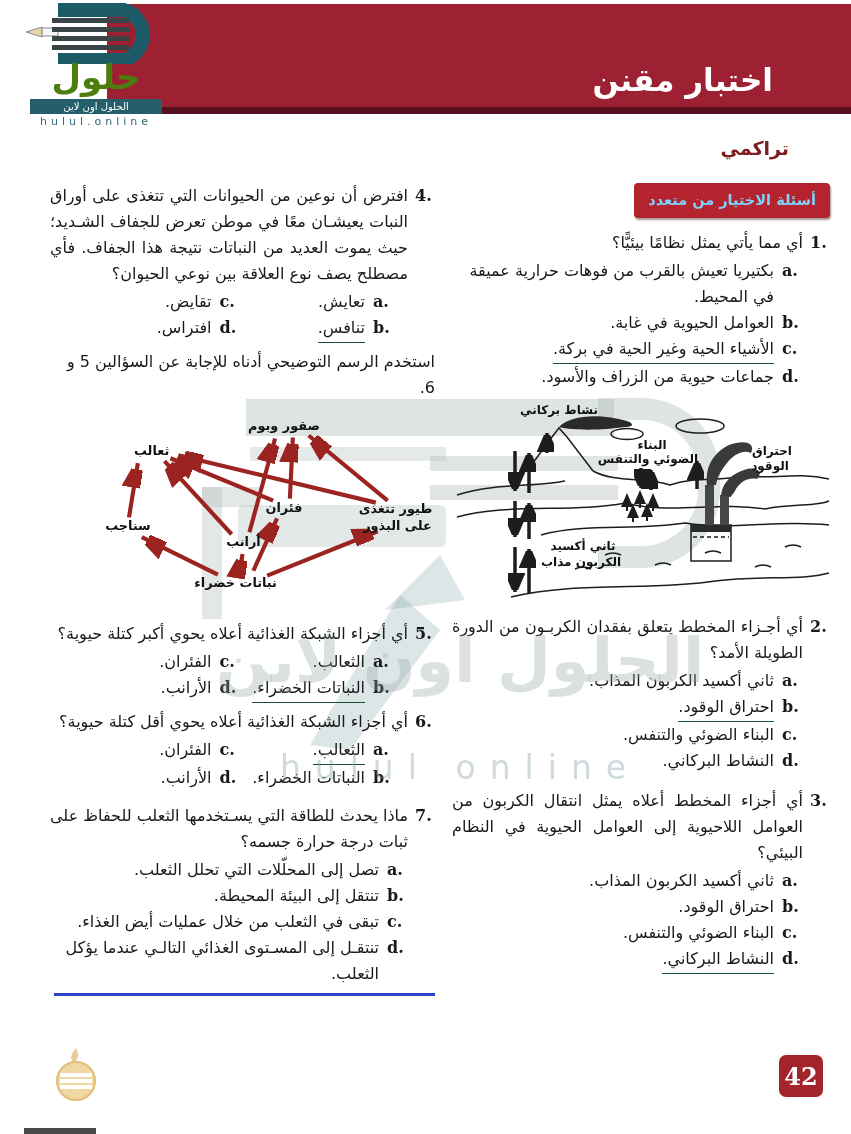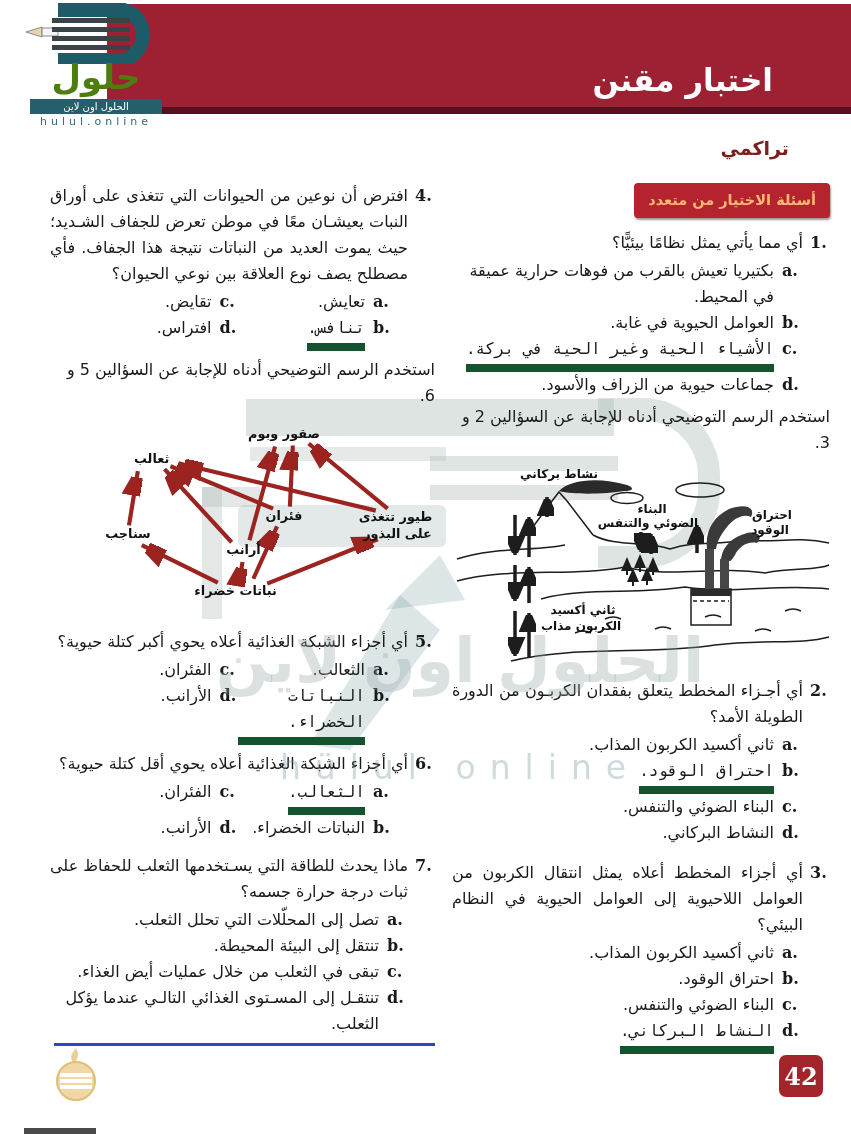--- a/index.html
+++ b/index.html
@@ -19,31 +19,31 @@
     text-align:center;margin-top:-9px;direction:rtl;}
   .logo-band{background:#265f6c;color:#fff;font-size:10px;text-align:center;
     padding:2px 0;direction:rtl;letter-spacing:1px;margin:0 8px;}
   .logo-domain{font-size:11px;letter-spacing:4px;color:#2f6b78;text-align:center;margin-top:1px;}
   .section-label{position:absolute;top:137px;right:62px;font-size:19px;font-weight:bold;
     color:#7f1d1d;z-index:2;direction:rtl;}
   
   .col{position:absolute;top:183px;direction:rtl;font-size:16px;line-height:26px;z-index:2;}
   .col-right{right:21px;width:378px;}
   .col-left{left:50px;width:385px;}
-  .badge{background:#b5242e;color:#fdba74;font-weight:bold;font-size:14.5px;
+  .badge{background:#b5242e;color:#7dd3fc;font-weight:bold;font-size:14.5px;
     padding:4px 14px 5px;border-radius:4px;width:fit-content;
     box-shadow:1px 2px 2px rgba(60,20,20,.45);margin-bottom:12px;}
   .q{display:flex;gap:7px;margin-top:6px;}
   .qnum{font-weight:bold;direction:ltr;min-width:20px;font-family:"DejaVu Serif",serif;}
   .qtext{flex:1;text-align:justify;}
   .opts{margin:2px 30px 6px 0;}
   .opt{display:flex;gap:8px;align-items:baseline;}
   .olet{font-weight:bold;direction:ltr;min-width:18px;font-family:"DejaVu Serif",serif;}
   .opts2{display:grid;grid-template-columns:45% 55%;margin:2px 44px 4px 0;}
-  .ans{border-bottom:8px solid #14532d;padding-bottom:1px;font-family:Liberation Mono, monospace;}
+  .ans{border-bottom:1px solid #14532d;padding-bottom:1px;}
   .instr{margin:6px 0 2px;}
   .carbon{height:212px;margin:4px 0 0;}
   .foodweb{height:204px;margin:10px 0 0;}
   .longline{border-top:3px solid #2a46c4;margin:5px 0 0 4px;width:99%;height:0;}
   svg{direction:ltr;display:block;}
   svg text{font-family:"DejaVu Sans",sans-serif;}
   
   .pagenum{position:absolute;top:1055px;right:28px;width:44px;height:42px;background:#a3242b;
     border-radius:7px;color:#fff;font-weight:bold;font-size:24px;display:flex;align-items:center;
     justify-content:center;z-index:2;font-family:"DejaVu Serif",serif;}
@@ -125,21 +125,20 @@
     <div class="opt">
       <span class="olet">c.</span>
       <span class="otext ans">الأشياء الحية وغير الحية في بركة.</span>
     </div>
     <div class="opt">
       <span class="olet">d.</span>
       <span class="otext">جماعات حيوية من الزراف والأسود.</span>
     </div>
   </div>
 
-  <div class="instr">استخدم الرسم التوضيحي أدناه للإجابة عن السؤالين 2 و 3.</div>
 
   <svg class="carbon" viewBox="0 0 375 210" width="375" height="212">
     <defs>
       <marker id="mk" markerWidth="5" markerHeight="5" refX="5.5" refY="3" orient="auto">
         <path d="M0,0 L7,3 L0,6 Z" fill="#1d1d1d"></path>
       </marker>
     </defs>
     <g stroke="#1d1d1d" stroke-width="1.5" fill="none">
       <path d="M2,98 C40,86 80,90 110,84"></path>
       <path d="M138,74 C160,86 190,80 215,88 C245,78 265,86 288,78 C310,84 340,74 374,82"></path>

